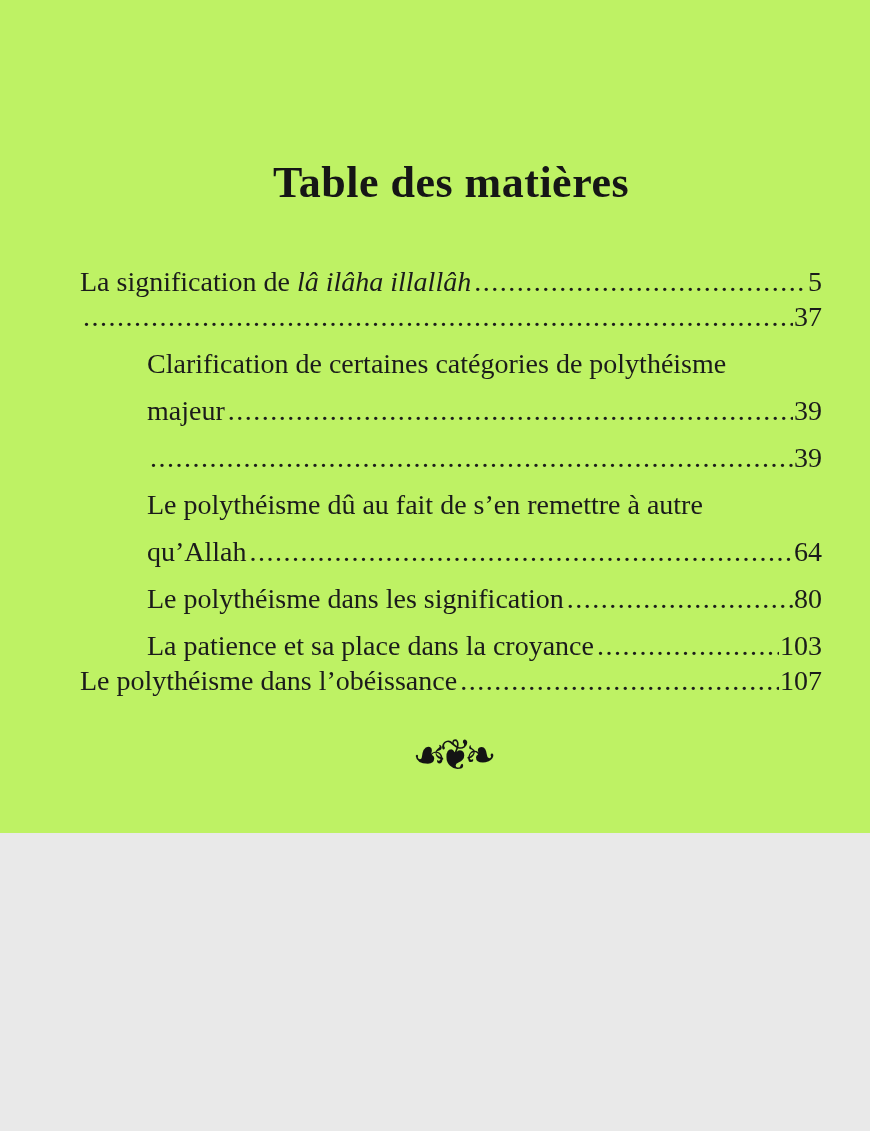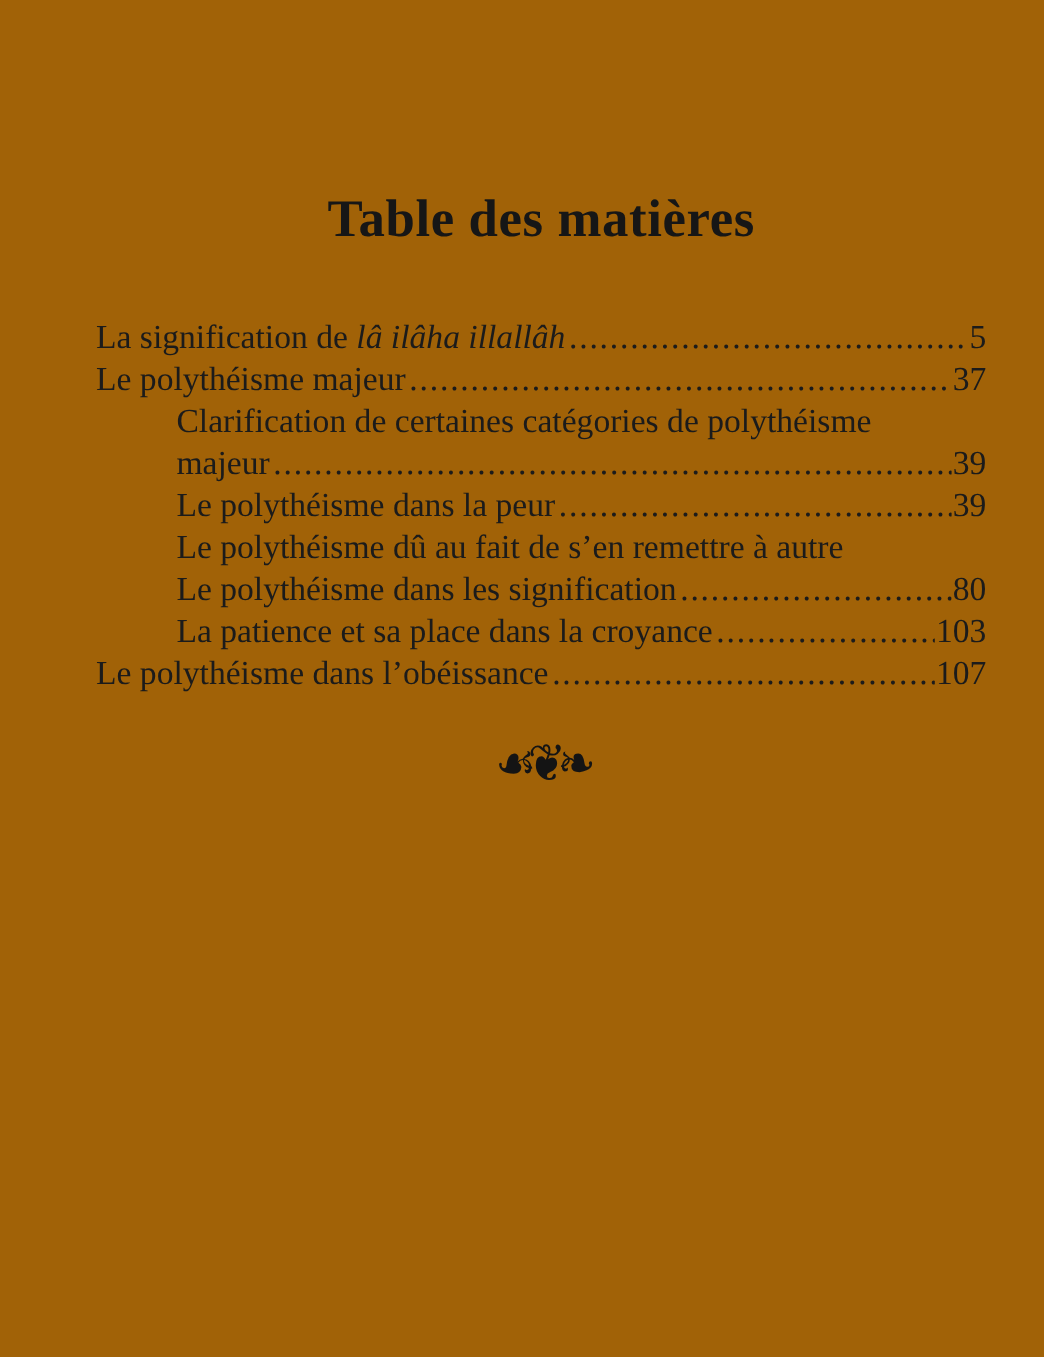--- a/index.html
+++ b/index.html
@@ -1,21 +1,21 @@
 <!DOCTYPE html>
 <html lang="fr"><head>
 <meta charset="utf-8">
 <style>
   html,body { margin:0; padding:0; background:#e9e9e9; }
   .sheet {
     position: relative;
     width: 870px;
-    height: 1131px;
+    height: 833px;
     margin: 0 auto;
-    background: #a16207;
+    background: #bef264;
     color: #1b1b1b;
     font-family: "Liberation Serif", "DejaVu Serif", serif;
     overflow: hidden;
     box-sizing: border-box;
     padding-top: 158px;
   }
   .title {
     margin: 0 48px 0 80px;
     text-align: center;
     font-size: 44px;
@@ -30,21 +30,21 @@
     box-sizing: border-box;
   }
   .row {
     display: flex;
     align-items: center;
     font-size: 28px;
     line-height: 35px;
     white-space: nowrap;
   }
   .row .txt { flex: 0 0 auto; }
-  .lvl1 { padding-left: 67px; }
+  .lvl1 { padding-left: 67px; margin-top: 12px; }
   .tr { font-style: italic; }
   .dots {
     flex: 1 1 auto;
     overflow: hidden;
     white-space: nowrap;
     margin-left: 3px;
     min-width: 14px;
   }
   .dots::after {
     content: "....................................................................................................................................";
@@ -80,46 +80,49 @@
 
   <div class="toc">
 
     <div class="row lvl0">
       <span class="txt"><span>La signification de </span><em class="tr">lâ ilâha illallâh</em></span>
       <span class="dots"></span>
       <span class="pg">5</span>
     </div>
 
     <div class="row lvl0">
-      <span class="txt">Le polythéisme majeur</span>
       <span class="dots"></span>
       <span class="pg">37</span>
     </div>
 
     <div class="row lvl1">
       <span class="txt">Clarification de certaines catégories de polythéisme</span>
     </div>
 
     <div class="row lvl1">
       <span class="txt">majeur</span>
       <span class="dots"></span>
       <span class="pg">39</span>
     </div>
 
     <div class="row lvl1">
-      <span class="txt">Le polythéisme dans la peur</span>
       <span class="dots"></span>
       <span class="pg">39</span>
     </div>
 
 
     <div class="row lvl1">
       <span class="txt">Le polythéisme dû au fait de s’en remettre à autre</span>
     </div>
 
+    <div class="row lvl1">
+      <span class="txt">qu’Allah</span>
+      <span class="dots"></span>
+      <span class="pg">64</span>
+    </div>
 
 
 
     <div class="row lvl1">
       <span class="txt">Le polythéisme dans les signification</span>
       <span class="dots"></span>
       <span class="pg">80</span>
     </div>
 
 

